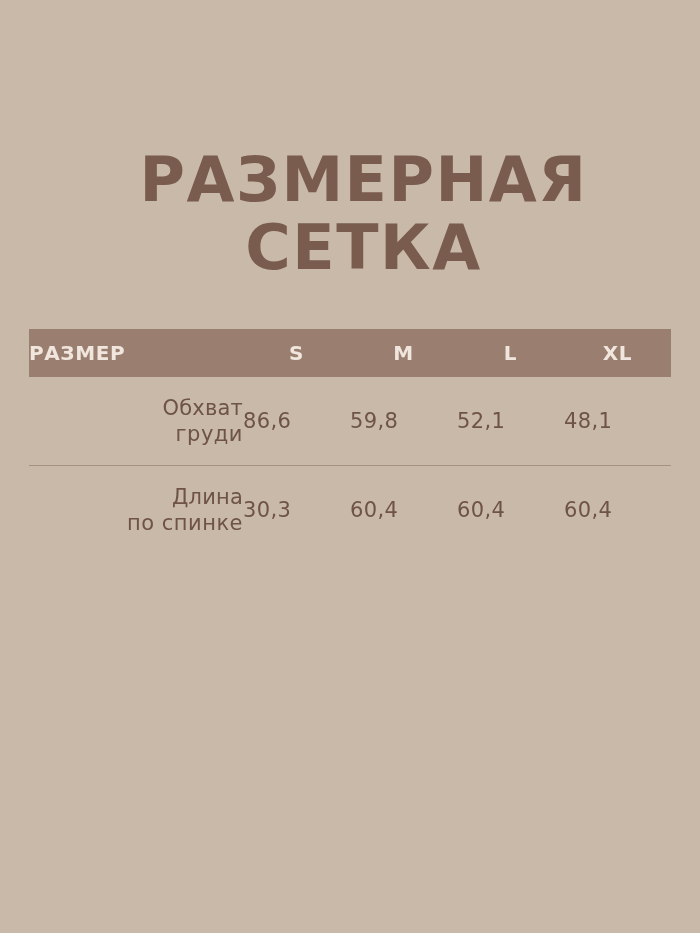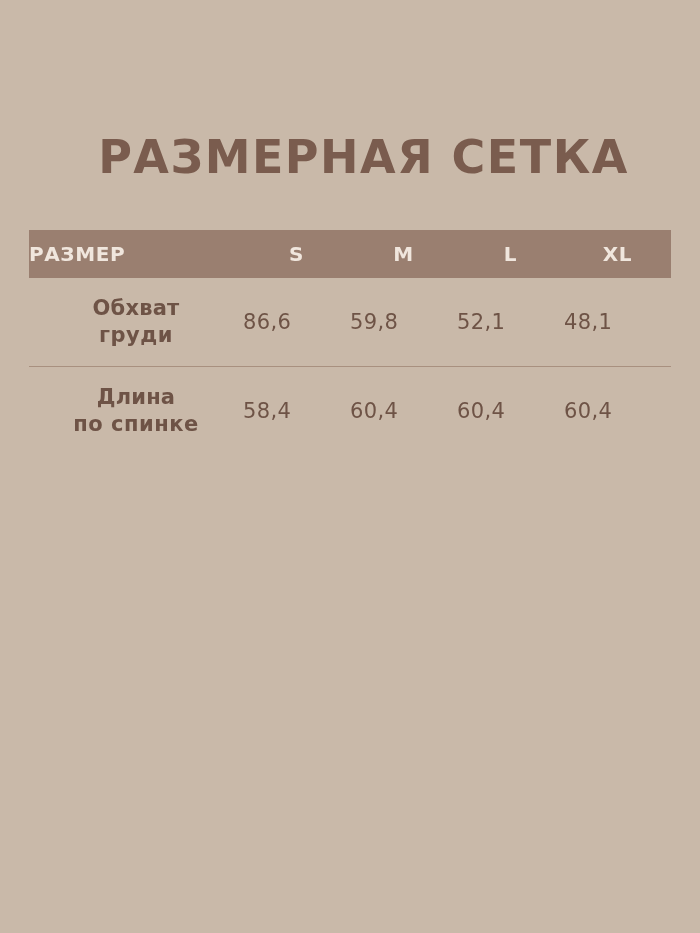--- a/index.html
+++ b/index.html
@@ -15,24 +15,24 @@
   }
   .page {
     position: relative;
     width: 700px;
     height: 933px;
     box-sizing: border-box;
   }
   .title {
     text-align: center;
     color: #7a5c4e;
-    font-size: 46px;
+    font-size: 62px;
     font-weight: 800;
     letter-spacing: 1.5px;
-    margin: 4px;
+    margin: 18px;
     padding-top: 128px;
     line-height: 1.1;
     font-family: "DejaVu Sans", "Liberation Sans", sans-serif;
     padding-left: 27px;
   }
   .table-wrap {
     margin: 0 auto;
     margin-top: 47px;
     width: 642px;
   }
@@ -67,24 +67,24 @@
     color: #6e5346;
     font-size: 21px;
     padding: 0;
     height: 88px;
     vertical-align: middle;
   }
   table.size-table tbody tr.row-divider td {
     border-top: 1px solid #a8907f;
   }
   td.row-label {
-    text-align: center;
+    text-align: right;
     padding-left: 26px;
     line-height: 1.28;
-    font-weight: 700;
+    font-weight: 400;
     letter-spacing: 0.2px;
   }
   td.row-label .l2 {
     display: block;
     letter-spacing: 0.5px;
   }
   td.cell-value {
     text-align: left;
     font-weight: 400;
     letter-spacing: 0.4px;
@@ -117,21 +117,21 @@
           <td class="cell-value">86,6</td>
           <td class="cell-value">59,8</td>
           <td class="cell-value">52,1</td>
           <td class="cell-value">48,1</td>
         </tr>
         <tr class="row-divider">
           <td class="row-label">
             <span class="l1">Длина</span>
             <span class="l2">по спинке</span>
           </td>
-          <td class="cell-value">58,4</td>
+          <td class="cell-value">30,3</td>
           <td class="cell-value">60,4</td>
           <td class="cell-value">60,4</td>
           <td class="cell-value">60,4</td>
         </tr>
       </tbody>
     </table>
   </div>
 
 </div>
 

